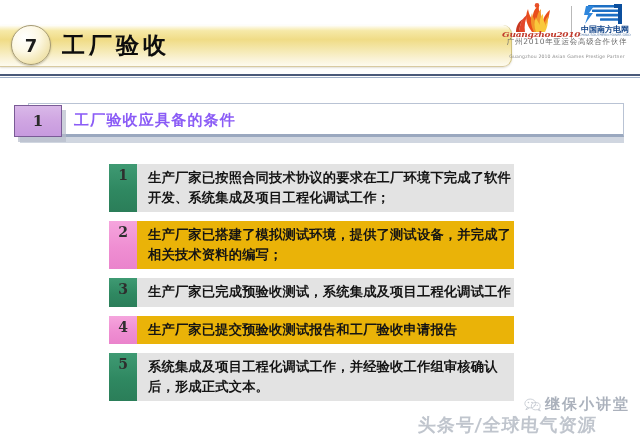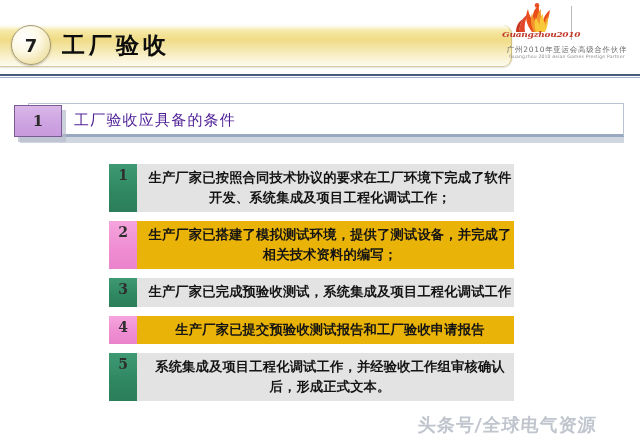--- a/index.html
+++ b/index.html
@@ -59,21 +59,21 @@
     transform:scaleY(0.9); white-space:nowrap; letter-spacing:-0.3px;
   }
   #logo-divider { width:1px; height:34px; background:#b9b9b9; margin:0 5px 2px 3px; }
   #csg-logo { position:relative; width:56px; height:40px; }
   #csg-logo .mark { position:absolute; left:6px; top:1px; width:44px; height:22px; }
   #csg-logo .cn { position:absolute; left:0px; top:22px; width:56px; text-align:center;
     font-size:8px; color:#0b3f86; font-weight:bold; letter-spacing:0px; white-space:nowrap; }
   #csg-logo .en { position:absolute; left:0px; top:31px; width:56px; text-align:center;
     font-size:3.4px; color:#5a7da8; letter-spacing:0px; white-space:nowrap; transform:scale(0.95); }
   #partner-cn {
-    position:absolute; left:2px; top:43px; width:138px; text-align:center;
+    position:absolute; left:2px; top:35px; width:138px; text-align:center;
     font-size:7.5px; color:#6a6a6a; letter-spacing:0.7px; white-space:nowrap;
   }
   #partner-en {
     position:absolute; left:2px; top:52px; width:138px; text-align:center;
     font-size:4.6px; color:#8d8d8d; letter-spacing:0.15px; white-space:nowrap;
   }
 
   
   #section-wrap { position:absolute; left:14px; top:100px; width:610px; height:48px; }
   #section-shadow {
@@ -93,42 +93,41 @@
     position:absolute; left:0px; top:5px; width:48px; height:32px;
     background:linear-gradient(180deg,#d9b8e8 0%,#cfa5e2 50%,#c79ade 100%);
     border:1px solid #7a5b96;
     display:flex; align-items:center; justify-content:center;
     font-size:15px; color:#2b2b2b; font-weight:bold;
     font-family:"DejaVu Serif","Liberation Serif",serif;
     z-index:3;
   }
   #section-title {
     position:absolute; left:60px; top:11px;
-    font-size:15px; color:#4c1d95; font-weight:normal;
+    font-size:15px; color:#8b5cf6; font-weight:bold;
     letter-spacing:1.2px;
     font-family:"DejaVu Serif","Liberation Serif",serif;
     z-index:3;
   }
 
   
   #list { position:absolute; left:109px; top:164px; width:405px; }
   .item { position:relative; display:flex; margin-bottom:9px; }
   .item-badge {
     flex:0 0 auto; width:28px; min-height:28px; align-self:stretch;
     display:flex; align-items:flex-start; justify-content:center;
     padding-top:3px;
     font-size:14px; color:#2e2e2e; font-weight:bold;
     font-family:"DejaVu Serif","Liberation Serif",serif;
   }
   .item-body {
     flex:1 1 auto; padding:4px 2px 5px 11px;
     font-size:13.3px; line-height:19.5px; color:#141414;
     font-weight:bold; letter-spacing:0.15px;
     font-family:"DejaVu Serif","Liberation Serif",serif;
-    text-align:center;
   }
   .item.green .item-badge { background:linear-gradient(180deg,#3f9a73 0%,#2f8861 55%,#2b7e59 100%); }
   .item.green .item-body  { background:#e3e3e3; }
   .item.pink  .item-badge { background:linear-gradient(180deg,#f5a5dd 0%,#ef8ed2 55%,#ea83cc 100%); }
   .item.pink  .item-body  { background:#eab308; }
 
   
   #watermark {
     position:absolute; right:4px; bottom:2px; width:218px; height:48px;
     pointer-events:none;
@@ -173,20 +172,32 @@
         <path d="M24 29 C21 23 20 17 22 10 C23 15 25 18 27 20 C26 14 28 9 31 6 C30 13 33 17 34 21 C35 17 37 14 39 12 C38 18 36 23 33 29 Z" fill="#f2952a"></path>
         <path d="M26 29 C24 24 24 19 26 14 C27 18 29 20 30 22 C29 17 31 13 33 11 C33 17 35 20 36 23 C36 20 37 18 38 16 C38 21 37 25 35 29 Z" fill="#f9c93c"></path>
         <path d="M10 29 C9 22 12 15 18 11 C15 17 14 23 15 29 Z" fill="#e2462a"></path>
         <path d="M6 29 C6 24 8 19 13 16 C10 21 9 25 10 29 Z" fill="#c8361f"></path>
       </svg>
       <div class="gz-word">Guangzhou2010</div>
     </div>
 
     <div id="logo-divider"></div>
 
+    <div id="csg-logo">
+      <svg class="mark" viewBox="0 0 44 22">
+        <rect x="5" y="2" width="34" height="2.6" rx="0.6" fill="#1c6fc4"></rect>
+        <rect x="9" y="6.4" width="30" height="2.6" rx="0.6" fill="#1c6fc4"></rect>
+        <rect x="13" y="10.8" width="26" height="2.6" rx="0.6" fill="#1c6fc4"></rect>
+        <rect x="17" y="15.2" width="22" height="2.6" rx="0.6" fill="#1c6fc4"></rect>
+        <path d="M31 1 L39 1 L39 21 L35 21 L35 5 L31 5 Z" fill="#0b4f9e"></path>
+        <path d="M3 3 L11 3 L6 10 L10 10 L2 21 L5 12 L1 12 Z" fill="#2e86dc"></path>
+      </svg>
+      <div class="cn">中国南方电网</div>
+      <div class="en">CHINA SOUTHERN POWER GRID</div>
+    </div>
   </div>
   <div id="partner-cn">广州2010年亚运会高级合作伙伴</div>
   <div id="partner-en">Guangzhou 2010 Asian Games Prestige Partner</div>
 </div>
 
 <div id="section-wrap">
   <div id="section-shadow"></div>
   <div id="section-bar"></div>
   <div id="section-badge-shadow"></div>
   <div id="section-badge">1</div>
@@ -216,14 +227,27 @@
   </div>
 
   <div class="item green">
     <div class="item-badge">5</div>
     <div class="item-body">系统集成及项目工程化调试工作，并经验收工作组审核确认后，形成正式文本。</div>
   </div>
 
 </div>
 
 <div id="watermark">
+  <div id="wm-line1">
+    <svg id="wechat-icon" viewBox="0 0 20 16">
+      <ellipse cx="7.4" cy="6.2" rx="6.4" ry="5.2" fill="none" stroke="#8f98a6" stroke-width="1"></ellipse>
+      <path d="M4 10.8 L2.2 13.6 L5.4 12.1 Z" fill="none" stroke="#8f98a6" stroke-width="1"></path>
+      <circle cx="5.2" cy="5" r="0.95" fill="#8f98a6"></circle>
+      <circle cx="9.4" cy="5" r="0.95" fill="#8f98a6"></circle>
+      <ellipse cx="13.8" cy="9.4" rx="5.2" ry="4.3" fill="none" stroke="#8f98a6" stroke-width="1"></ellipse>
+      <path d="M17.6 12.7 L19.2 15 L16.4 13.8 Z" fill="none" stroke="#8f98a6" stroke-width="1"></path>
+      <circle cx="12.2" cy="8.4" r="0.8" fill="#8f98a6"></circle>
+      <circle cx="15.6" cy="8.4" r="0.8" fill="#8f98a6"></circle>
+    </svg>
+    <span>继保小讲堂</span>
+  </div>
   <div id="wm-line2">头条号/全球电气资源</div>
 </div>
 
 </body></html>

